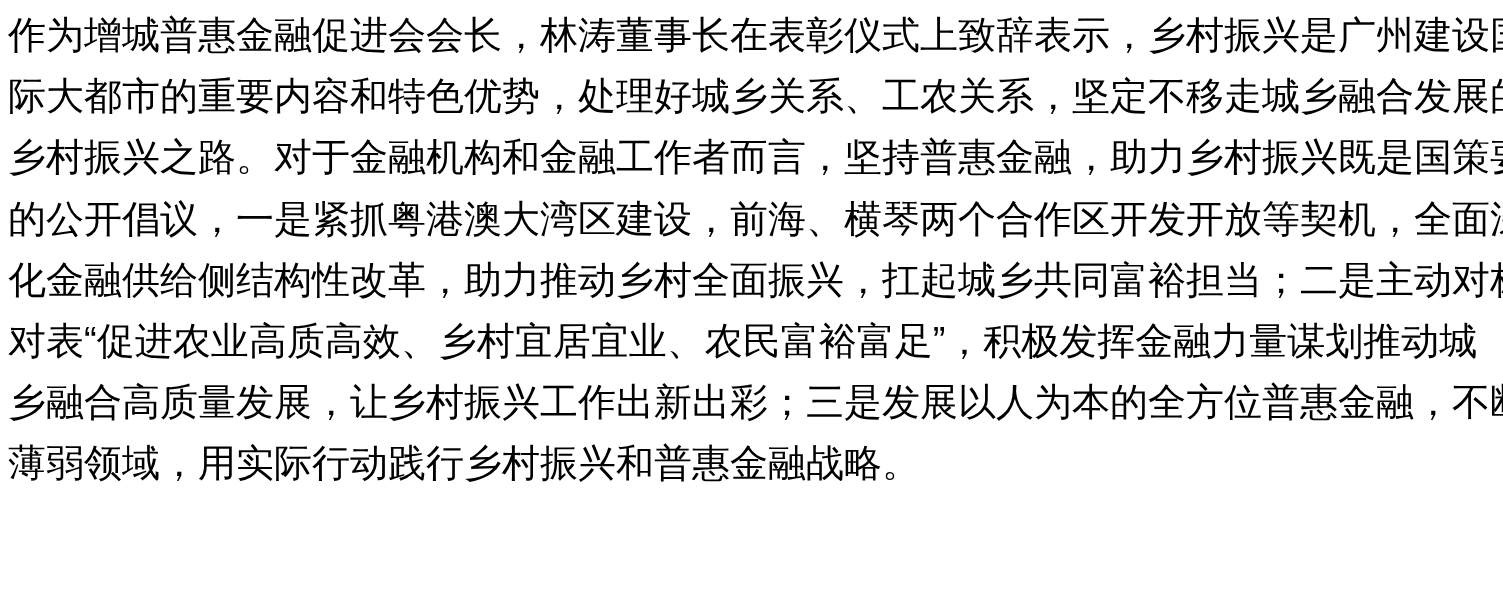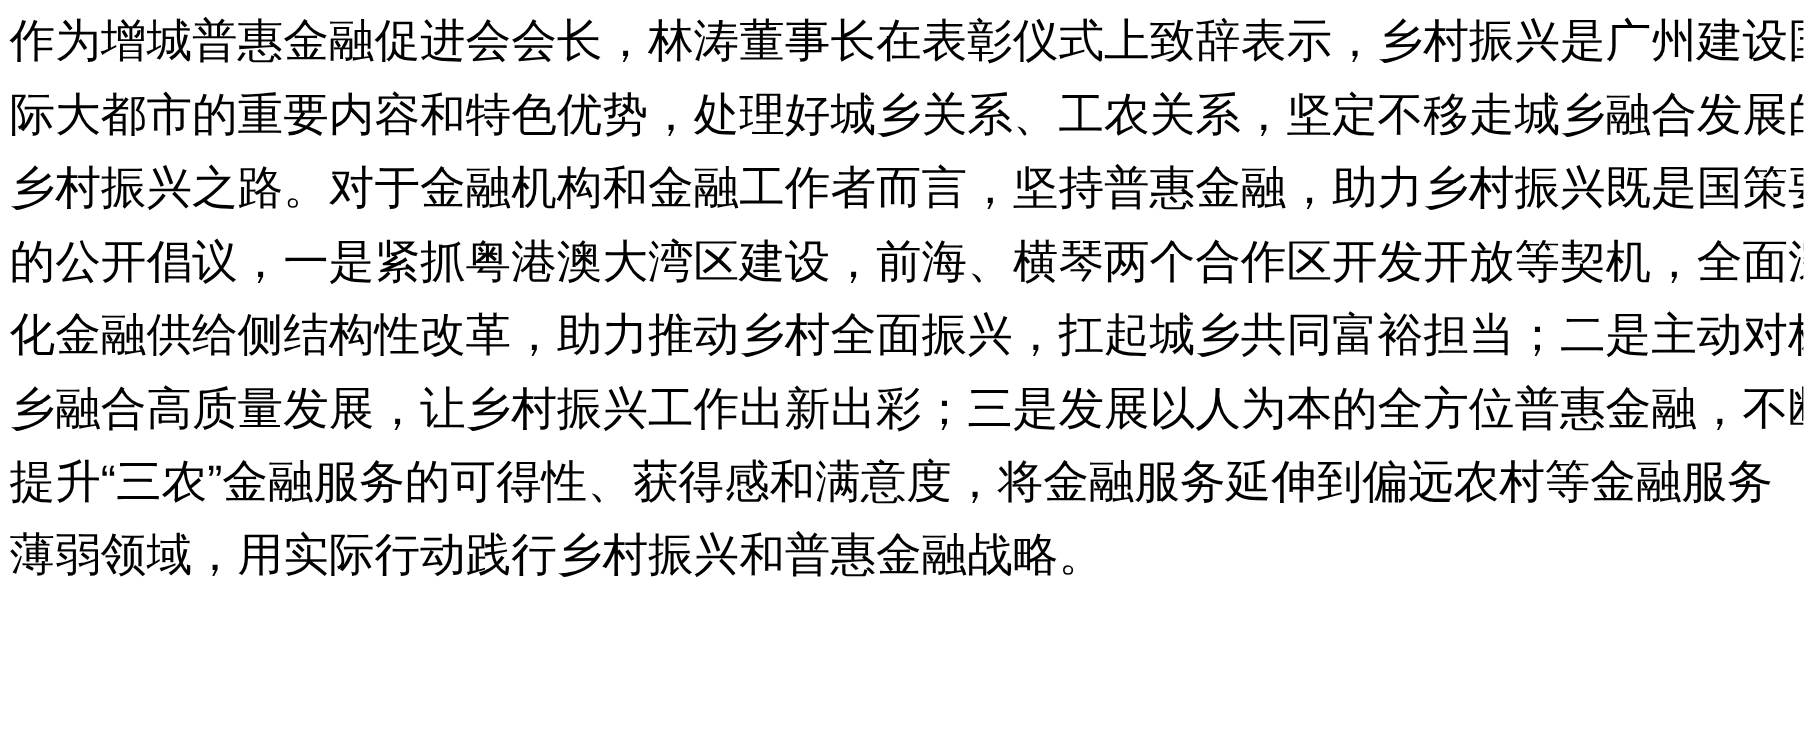--- a/index.html
+++ b/index.html
@@ -32,17 +32,17 @@
 </head>
 <body style="background: rgb(255, 255, 255);">
 
 <main class="page">
   <div class="paragraph" id="paragraph" style="color: rgb(0, 0, 0);">
       <div class="text-line">作为增城普惠金融促进会会长，林涛董事长在表彰仪式上致辞表示，乡村振兴是广州建设国</div>
       <div class="text-line">际大都市的重要内容和特色优势，处理好城乡关系、工农关系，坚定不移走城乡融合发展的</div>
       <div class="text-line">乡村振兴之路。对于金融机构和金融工作者而言，坚持普惠金融，助力乡村振兴既是国策要</div>
       <div class="text-line">的公开倡议，一是紧抓粤港澳大湾区建设，前海、横琴两个合作区开发开放等契机，全面深</div>
       <div class="text-line">化金融供给侧结构性改革，助力推动乡村全面振兴，扛起城乡共同富裕担当；二是主动对标</div>
+      <div class="text-line">对表“促进农业高质高效、乡村宜居宜业、农民富裕富足”，积极发挥金融力量谋划推动城</div>
       <div class="text-line">乡融合高质量发展，让乡村振兴工作出新出彩；三是发展以人为本的全方位普惠金融，不断</div>
-      <div class="text-line">提升“三农”金融服务的可得性、获得感和满意度，将金融服务延伸到偏远农村等金融服务</div>
       <div class="text-line">薄弱领域，用实际行动践行乡村振兴和普惠金融战略。</div>
     </div>
 </main>
 
 </body></html>

